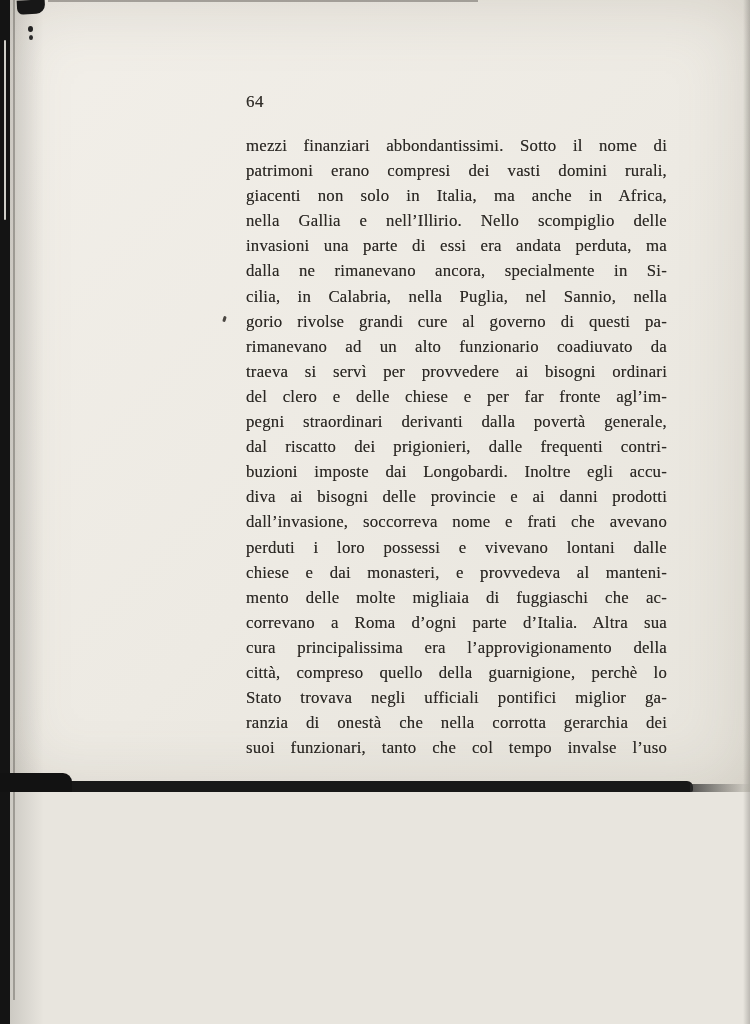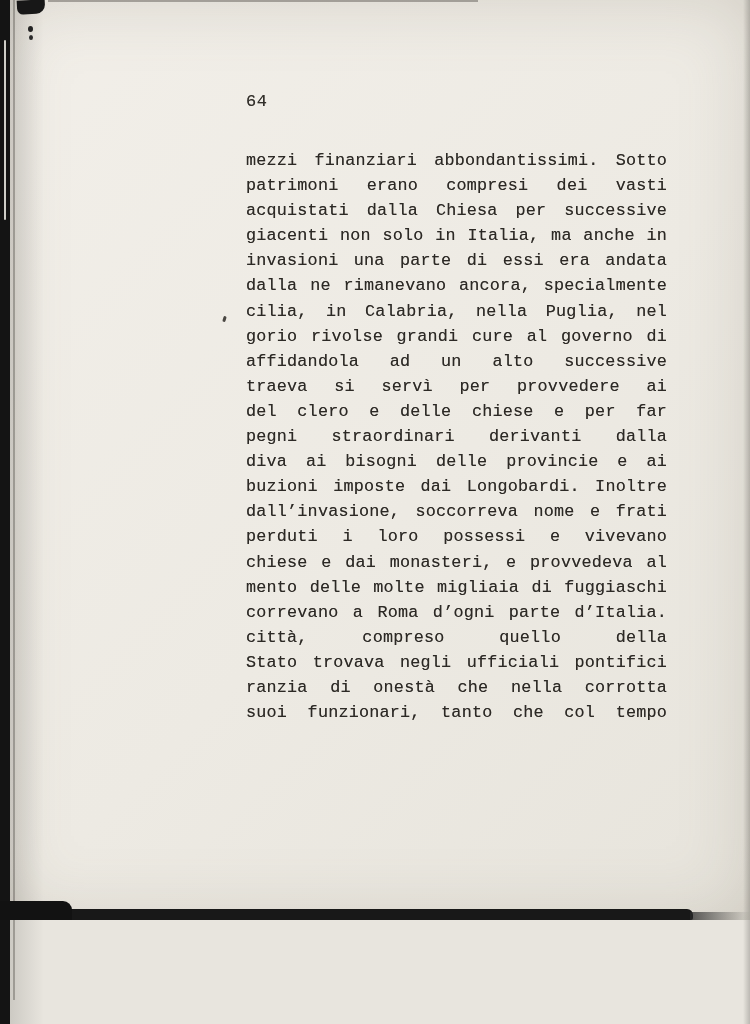--- a/index.html
+++ b/index.html
@@ -9,24 +9,23 @@
   body {
     width: 750px;
     height: 1024px;
     overflow: hidden;
     background: #e8e5de;
     font-family: "Liberation Serif", "DejaVu Serif", serif;
   }
   .scan-page {
     position: relative;
     width: 750px;
-    height: 920px;
+    height: 792px;
     background: linear-gradient(135deg, #f2efe9 0%, #edeae3 55%, #e7e4dc 100%);
     box-shadow: inset 0 0 70px rgba(120, 110, 90, 0.22);
-    font-family: Liberation Mono, monospace;
   }
   
   .edge-left-black {
     position: absolute;
     left: 0; top: 0;
     width: 10px; height: 1024px;
     background: #141414;
   }
   .edge-left-white-sliver {
     position: absolute;
@@ -113,21 +112,21 @@
   .page-number {
     position: absolute;
     left: 246px; top: 92px;
     font-size: 17px;
     color: #33302b;
     letter-spacing: 0.5px;
     text-shadow: 0 0 0.4px rgba(45,42,38,0.6);
   }
   .text-block {
     position: absolute;
-    left: 246px; top: 148px;
+    left: 246px; top: 133px;
     width: 421px;
     color: #2c2925;
     font-size: 16.8px;
     line-height: 25.1px;
     letter-spacing: 0.2px;
     text-shadow: 0 0 0.4px rgba(45,42,38,0.55);
   }
   .text-line {
     text-align: justify;
     text-align-last: justify;
@@ -152,36 +151,38 @@
   <div class="bottom-band"></div>
   <div class="bottom-blob-left"></div>
   <div class="bottom-fade-right"></div>
   <div class="edge-right-shade"></div>
 
   <div class="page-number">64</div>
 
   <div class="text-block">
       <div class="text-line">mezzi finanziari abbondantissimi. Sotto il nome di</div>
       <div class="text-line">patrimoni erano compresi dei vasti domini rurali,</div>
-      <div class="text-line">acquistati dalla Chiesa per successive donazioni, e</div>
       <div class="text-line">giacenti non solo in Italia, ma anche in Africa,</div>
+      <div class="text-line">nella Gallia e nell’Illirio. Nello scompiglio delle</div>
       <div class="text-line">invasioni una parte di essi era andata perduta, ma</div>
       <div class="text-line">dalla ne rimanevano ancora, specialmente in Si-</div>
       <div class="text-line">cilia, in Calabria, nella Puglia, nel Sannio, nella</div>
       <div class="text-line">gorio rivolse grandi cure al governo di questi pa-</div>
-      <div class="text-line">affidandola ad un alto successive coadiuvato da</div>
+      <div class="text-line">rimanevano ad un alto funzionario coadiuvato da</div>
       <div class="text-line">traeva si servì per provvedere ai bisogni ordinari</div>
       <div class="text-line">del clero e delle chiese e per far fronte agl’im-</div>
       <div class="text-line">pegni straordinari derivanti dalla povertà generale,</div>
+      <div class="text-line">dal riscatto dei prigionieri, dalle frequenti contri-</div>
+      <div class="text-line">buzioni imposte dai Longobardi. Inoltre egli accu-</div>
       <div class="text-line">diva ai bisogni delle provincie e ai danni prodotti</div>
-      <div class="text-line">buzioni imposte dai Longobardi. Inoltre egli accu-</div>
       <div class="text-line">dall’invasione, soccorreva nome e frati che avevano</div>
       <div class="text-line">perduti i loro possessi e vivevano lontani dalle</div>
       <div class="text-line">chiese e dai monasteri, e provvedeva al manteni-</div>
       <div class="text-line">mento delle molte migliaia di fuggiaschi che ac-</div>
       <div class="text-line">correvano a Roma d’ogni parte d’Italia. Altra sua</div>
+      <div class="text-line">cura principalissima era l’approvigionamento della</div>
       <div class="text-line">città, compreso quello della guarnigione, perchè lo</div>
       <div class="text-line">Stato trovava negli ufficiali pontifici miglior ga-</div>
       <div class="text-line">ranzia di onestà che nella corrotta gerarchia dei</div>
       <div class="text-line">suoi funzionari, tanto che col tempo invalse l’uso</div>
     </div>
 
 </div>
 
 </body></html>

